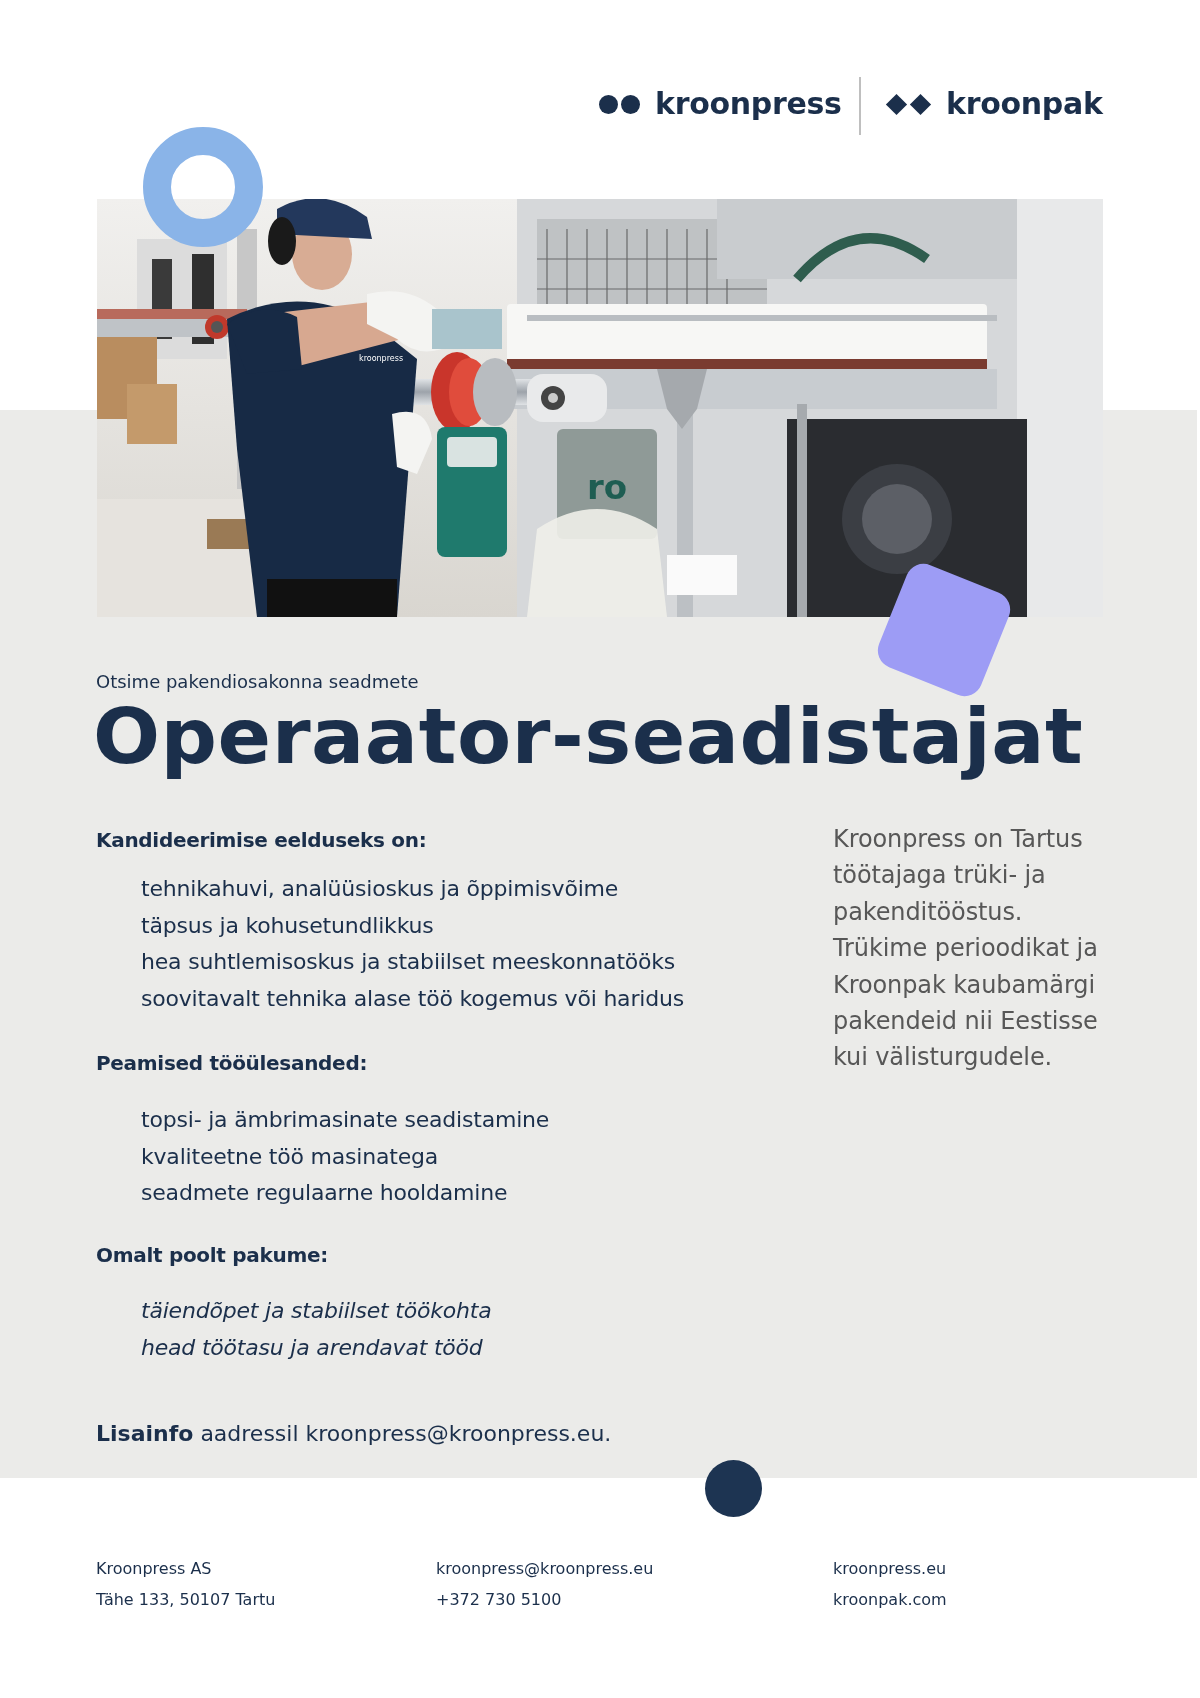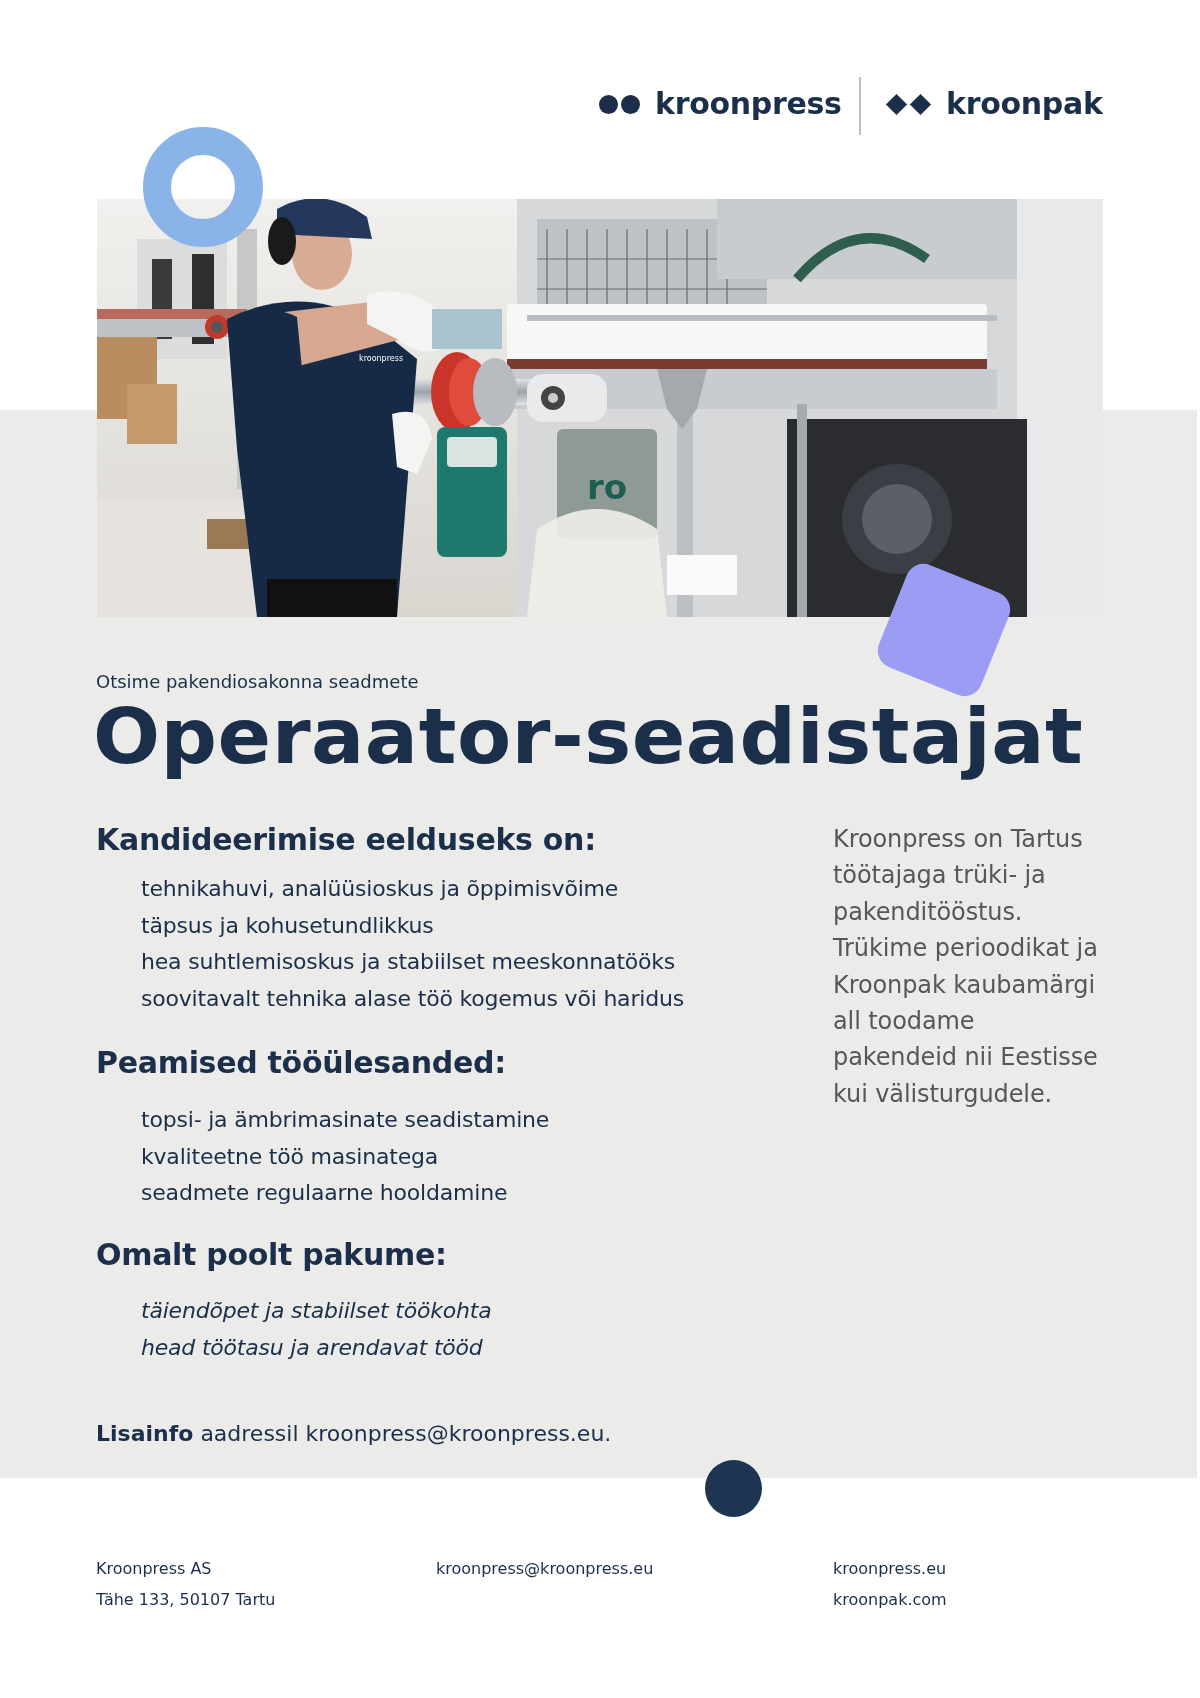--- a/index.html
+++ b/index.html
@@ -24,21 +24,21 @@
   
   .ring { position: absolute; left: 143px; top: 127px; width: 120px; height: 120px; border-radius: 50%; border: 28px solid #8ab4e8; background: transparent; }
   .purple-square { position: absolute; left: 889px; top: 575px; width: 110px; height: 110px; background: #9d9cf5; border-radius: 18px; transform: rotate(22deg); }
   .dark-circle { position: absolute; left: 705px; top: 1460px; width: 57px; height: 57px; border-radius: 50%; background: #1d3452; }
 
   
   .subtitle { position: absolute; left: 96px; top: 667px; font-size: 18px; color: #1b2f4b; line-height: 30px; white-space: nowrap; }
   .title { position: absolute; left: 93px; top: 692px; font-size: 77px; font-weight: bold; color: #1b2f4b; line-height: 90px; white-space: nowrap; letter-spacing: 0.5px; transform: scaleX(1.0); transform-origin: left top; }
 
   
-  .section-heading { position: absolute; left: 96px; font-size: 30px; font-weight: bold; color: #1b2f4b; line-height: 30px; white-space: nowrap; letter-spacing: -0.3px; }
+  .section-heading { position: absolute; left: 96px; font-size: 20px; font-weight: bold; color: #1b2f4b; line-height: 30px; white-space: nowrap; letter-spacing: -0.3px; }
   .list { position: absolute; left: 141px; list-style: none; }
   .list li { font-size: 22px; line-height: 36.5px; color: #1b2f4b; white-space: nowrap; letter-spacing: -0.2px; }
 
   .aside { position: absolute; left: 833px; top: 821px; width: 290px; font-size: 24px; line-height: 36.4px; color: #575757; }
   .aside span { display: block; white-space: nowrap; letter-spacing: -0.1px; }
 
   .contact-line { position: absolute; left: 96px; top: 1419px; font-size: 22px; line-height: 30px; color: #1b2f4b; white-space: nowrap; }
   .contact-line b { font-weight: bold; }
 
   
@@ -194,34 +194,34 @@
   <li>täiendõpet ja stabiilset töökohta</li>
   <li>head töötasu ja arendavat tööd</li>
 </ul>
 
 <div class="aside">
   <span>Kroonpress on Tartus</span>
   <span>töötajaga trüki- ja</span>
   <span>pakenditööstus.</span>
   <span>Trükime perioodikat ja</span>
   <span>Kroonpak kaubamärgi</span>
-  <span>all toodame</span>
   <span>pakendeid nii Eestisse</span>
   <span>kui välisturgudele.</span>
 </div>
 
 <div class="contact-line">
   <b>Lisainfo</b><span> aadressil kroonpress@kroonpress.eu.</span>
 </div>
 
 <div class="dark-circle"></div>
 
 <div class="footer-col" style="left:96px;">
   <span>Kroonpress AS</span>
   <span>Tähe 133, 50107 Tartu</span>
 </div>
 <div class="footer-col" style="left:436px;">
   <span>kroonpress@kroonpress.eu</span>
+  <span>+372 730 5100</span>
 </div>
 <div class="footer-col" style="left:833px;">
   <span>kroonpress.eu</span>
   <span>kroonpak.com</span>
 </div>
 
 </body></html>

